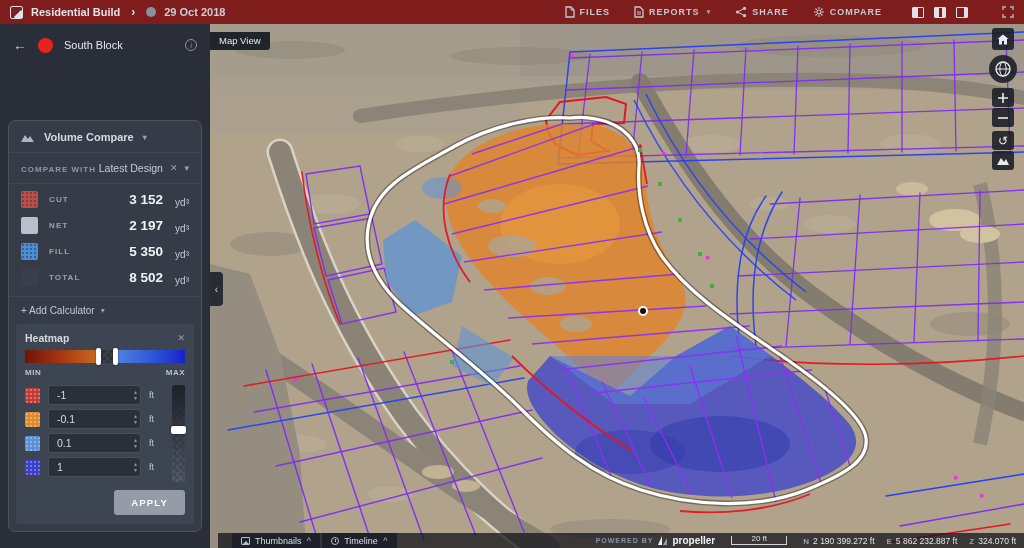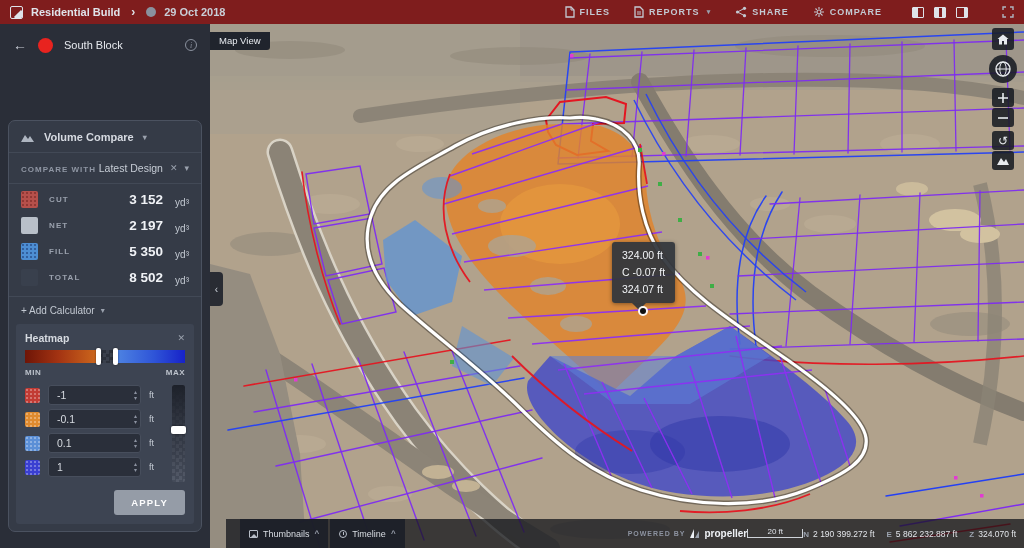--- a/index.html
+++ b/index.html
@@ -105,29 +105,29 @@
   .mt-zoomin{top:64px;}
   .mt-zoomout{top:84px;}
   .mt-undo{top:107px;font-size:12px;line-height:1;}
   .mt-level{top:127px;}
   .tooltip{position:absolute;left:402px;top:218px;background:rgba(50,54,61,.94);border-radius:3px;padding:5px 10px;z-index:25;box-shadow:0 1px 4px rgba(0,0,0,.4);}
   .tooltip span{display:block;color:#f2f4f7;font-size:10.5px;line-height:17px;white-space:nowrap;}
   .tooltip::after{content:"";position:absolute;left:20px;top:100%;border:7px solid transparent;border-top-color:rgba(50,54,61,.94);}
   .cursor-dot{position:absolute;left:430px;top:284px;width:6px;height:6px;background:#111;border-radius:50%;box-shadow:0 0 0 2px rgba(255,255,255,.95);z-index:25;}
 
   
-  .bottombar{position:absolute;left:16px;right:0;bottom:0;height:29px;background:rgba(16,19,25,.74);display:flex;align-items:center;z-index:28;}
+  .bottombar{position:absolute;left:8px;right:0;bottom:0;height:15px;background:rgba(16,19,25,.74);display:flex;align-items:center;z-index:28;}
   .bb-left{display:flex;height:100%;margin-left:14px;gap:2px;}
   .bb-tab{display:flex;align-items:center;gap:5px;padding:0 9px;background:rgba(28,32,40,.92);color:#d9dde3;font-size:9px;cursor:pointer;}
   .bb-caret{color:#9aa1ad;font-size:8px;font-weight:bold;}
   .ic-img{width:9px;height:8px;border:1px solid #b8bec8;border-radius:1px;position:relative;}
   .ic-img::after{content:"";position:absolute;left:1px;bottom:0;border-left:3px solid transparent;border-right:3px solid transparent;border-bottom:3px solid #b8bec8;}
   .ic-clock{width:8px;height:8px;border:1px solid #b8bec8;border-radius:50%;position:relative;}
   .ic-clock::after{content:"";position:absolute;left:3px;top:1px;width:1px;height:3px;background:#b8bec8;}
-  .bb-right{margin-left:auto;display:flex;align-items:center;margin-right:8px;}
+  .bb-right{margin-left:auto;display:flex;align-items:center;margin-right:8px;gap:16px;}
   .powered{display:flex;align-items:center;gap:5px;}
   .pw-label{font-size:7px;letter-spacing:1px;color:#8d93a0;font-weight:bold;}
   .pw-name{font-size:10px;font-weight:bold;color:#eef1f5;}
   .scalebar{position:relative;width:56px;height:9px;border-left:1px solid #cfd4da;border-right:1px solid #cfd4da;border-bottom:1px solid #cfd4da;display:flex;justify-content:center;}
   .scalebar span{font-size:8px;color:#dde1e7;line-height:7px;margin-top:-1px;}
   .coords{display:flex;gap:12px;font-size:8.5px;color:#e2e5ea;align-items:center;}
   .coord b{color:#9aa1ad;font-weight:bold;margin-right:4px;font-size:8px;}
 </style>
 </head>
 <body>
@@ -457,25 +457,20 @@
       <div class="mt mt-undo">
         <span>↺</span>
       </div>
       <div class="mt mt-level">
         <svg width="14" height="11" viewBox="0 0 14 11">
             <path d="M1 10 L5 3 L8 7 L10 4 L13 10 Z" fill="#e8ebef"></path>
           </svg>
       </div>
     </div>
 
-    <div class="tooltip">
-      <span>324.00 ft</span>
-      <span>C -0.07 ft</span>
-      <span>324.07 ft</span>
-    </div>
     <div class="cursor-dot"></div>
 
     <div class="bottombar">
       <div class="bb-left">
         <div class="bb-tab">
           <span class="ic-img"></span>
           <span>Thumbnails</span>
           <span class="bb-caret">^</span>
         </div>
         <div class="bb-tab">

